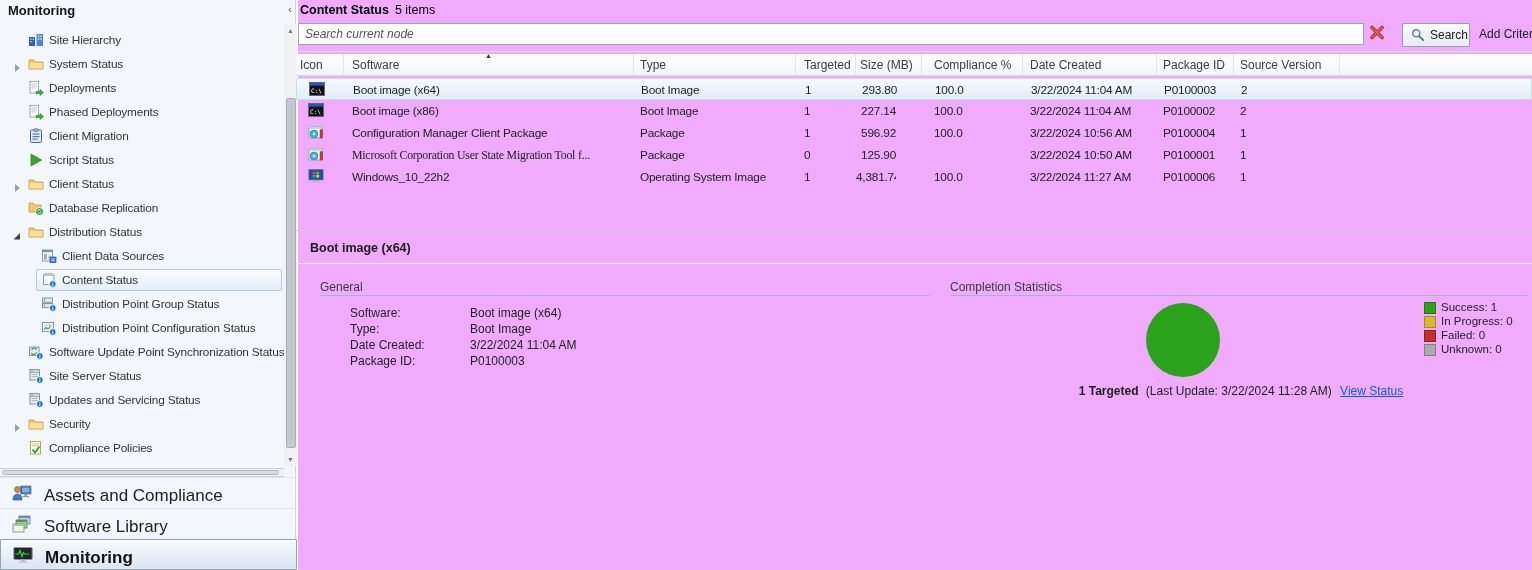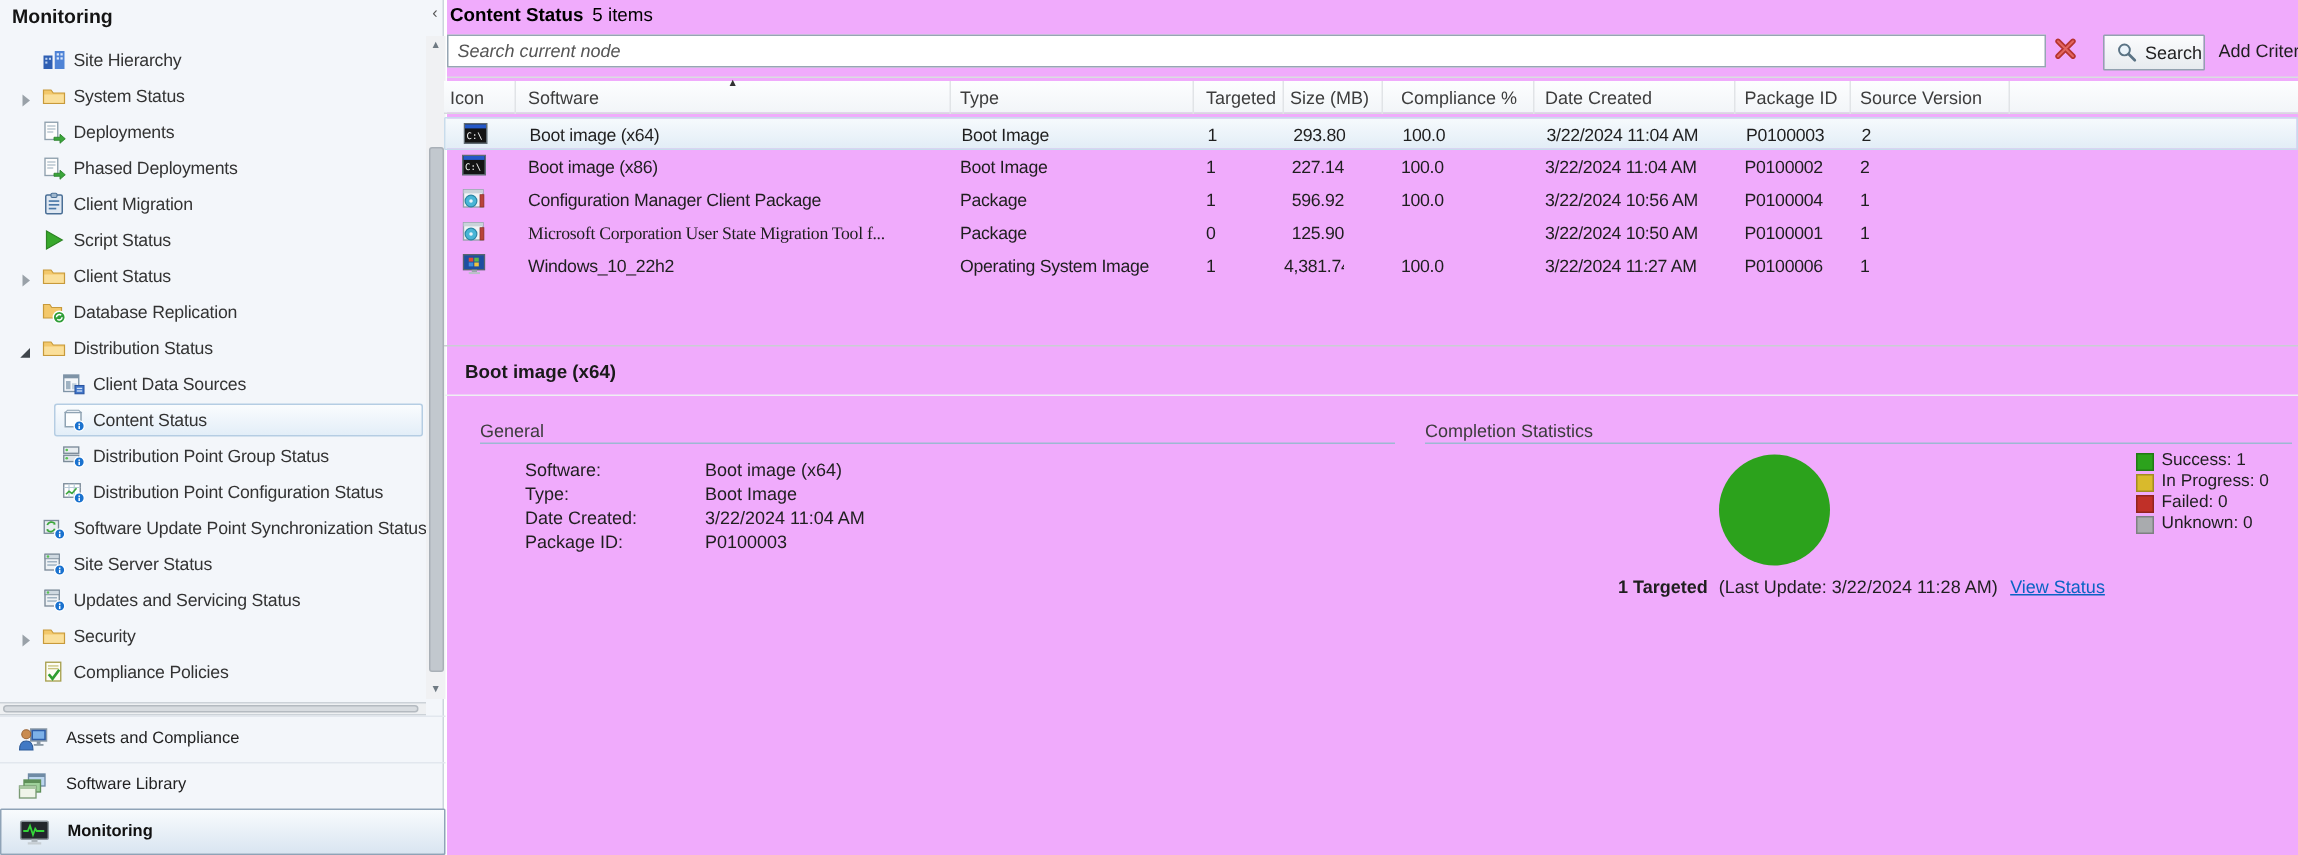--- a/index.html
+++ b/index.html
@@ -30,21 +30,21 @@
           border:1px solid #a9b0b7;box-sizing:border-box;border-radius:2px;}
   #hscroll{position:absolute;left:0;top:468px;width:284px;height:9px;background:#eef0f2;
            border-top:1px solid #ccd2d8;border-bottom:1px solid #ccd2d8;box-sizing:border-box;}
   #hthumb{position:absolute;left:2px;top:1px;width:277px;height:5px;background:#d8dce0;
           border:1px solid #b4bac0;border-radius:3px;box-sizing:border-box;}
 
   
   .wsbtn{position:absolute;left:0;width:297px;height:31px;border-top:1px solid #e2e7ee;
          box-sizing:border-box;cursor:default;}
   .wsbtn .wico{position:absolute;left:12px;top:5px;width:20px;height:20px;}
-  .wsbtn .wlbl{position:absolute;left:44px;top:8px;font-size:11px;color:#222;}
+  .wsbtn .wlbl{position:absolute;left:44px;top:8px;font-size:17px;color:#222;}
   .wsbtn.selected{background:linear-gradient(#f8fbfd,#d9e5f1);
                   border:1px solid #8fa3b7;border-radius:1px;}
   .wsbtn.selected .wlbl{font-weight:bold;color:#111;}
 
   #collapse-btn{position:absolute;left:283px;top:0;width:14px;height:20px;font-size:11px;
                 color:#555;text-align:center;line-height:18px;cursor:pointer;}
 
   
   #main{position:absolute;left:298px;top:0;width:1234px;height:570px;background:#f0abfc;}
   #content-title{position:absolute;left:2px;top:3px;font-size:12.5px;color:#000;white-space:nowrap;}

